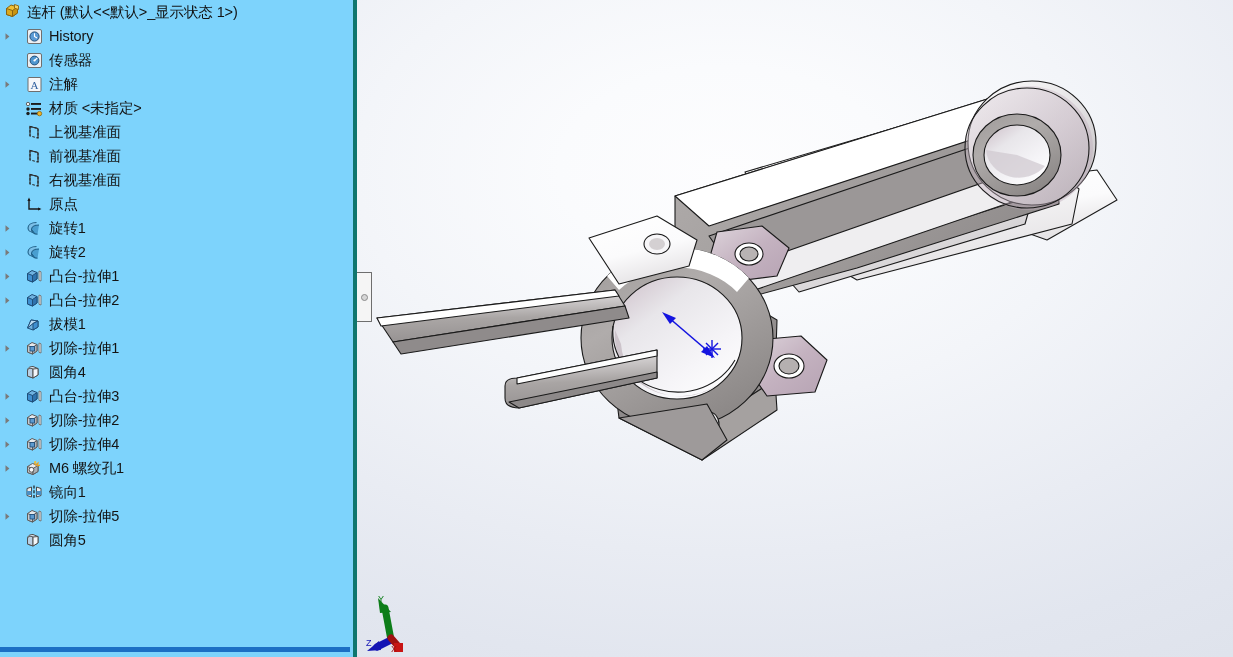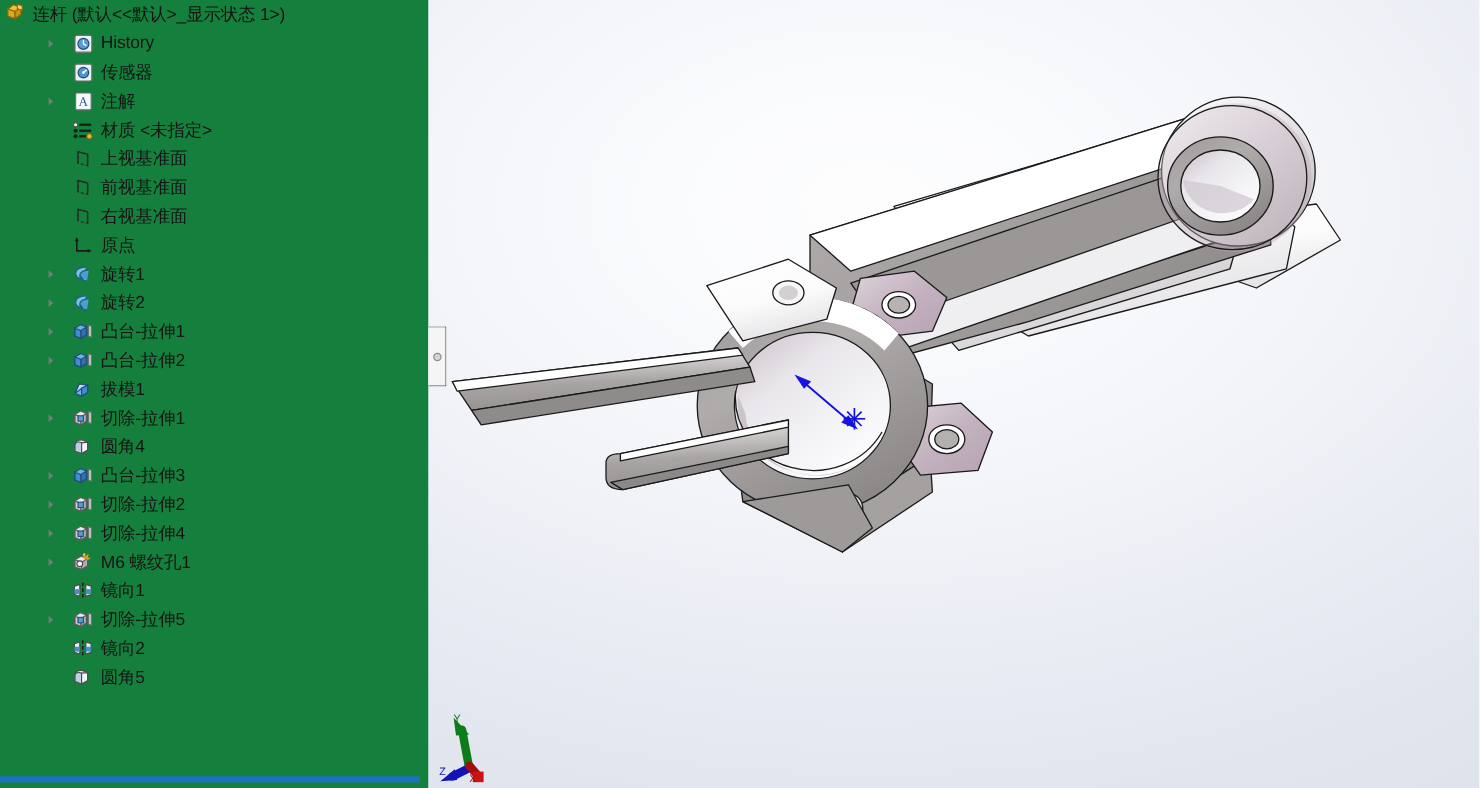--- a/index.html
+++ b/index.html
@@ -19,22 +19,22 @@
     height: 657px;
     display: flex;
     overflow: hidden;
   }
 
   
   #tree-panel {
     position: relative;
     width: 357px;
     height: 657px;
-    background: #15803d;
-    border-right: 1px solid #0f766e;
+    background: #7dd3fc;
+    border-right: 4px solid #0f766e;
     box-sizing: border-box;
     overflow: hidden;
     flex: 0 0 357px;
   }
   .tree-title-row {
     display: flex;
     align-items: center;
     height: 24px;
     padding-left: 4px;
     box-sizing: border-box;
@@ -45,21 +45,20 @@
     white-space: nowrap;
     margin-left: 4px;
     letter-spacing: -0.1px;
   }
   .tree-row {
     display: flex;
     align-items: center;
     height: 24px;
     box-sizing: border-box;
     white-space: nowrap;
-    padding-left: 35px;
   }
   .tree-row .arrow {
     width: 14px;
     min-width: 14px;
     height: 24px;
     display: flex;
     align-items: center;
     justify-content: center;
   }
   .tree-row .arrow.spacer { visibility: hidden; }
@@ -524,38 +523,20 @@
           <span class="icon">
             <svg width="18" height="17" viewBox="0 0 18 17">
               <path d="M2.5 5.5 L7 2.5 L12 4.5 L12 11 L7.5 14 L2.5 12 Z" fill="#e6e9ec" stroke="#5d5d5d" stroke-width="1"></path>
               <path d="M2.5 5.5 L7.5 7.5 L7.5 14 L2.5 12 Z" fill="#c9cdd2" stroke="#5d5d5d" stroke-width="1"></path>
               <path d="M7.5 7.5 L12 4.5 L12 11 L7.5 14 Z" fill="#aeb3b9" stroke="#5d5d5d" stroke-width="1"></path>
               <rect x="5" y="6.5" width="4.5" height="4.5" fill="#5d9bd0" stroke="#1f4e79" stroke-width="0.9"></rect>
               <path d="M14 3 L16 3.8 L16 13 L14 12.3 Z" fill="#e9edf1" stroke="#6f6f6f" stroke-width="0.9"></path>
             </svg>
           </span>
           <span class="label">切除-拉伸5</span>
-        </div>
-        <div class="tree-row">
-          <span class="arrow spacer">
-            <svg width="9" height="9" viewBox="0 0 9 9">
-              <path d="M2.5 1.2 L6.4 4.5 L2.5 7.8 Z" fill="#7a7a7a"></path>
-            </svg>
-          </span>
-          <span class="indent"></span>
-          <span class="icon">
-            <svg width="18" height="17" viewBox="0 0 18 17">
-              <path d="M2 4.5 L6.5 3 L6.5 13 L2 11.5 Z" fill="#e8edf2" stroke="#4a4a4a" stroke-width="1"></path>
-              <rect x="2" y="7" width="4.5" height="4" fill="#4a8fc4"></rect>
-              <path d="M16 4.5 L11.5 3 L11.5 13 L16 11.5 Z" fill="#e8edf2" stroke="#4a4a4a" stroke-width="1"></path>
-              <rect x="11.5" y="7" width="4.5" height="4" fill="#4a8fc4"></rect>
-              <line x1="9" y1="1.5" x2="9" y2="15" stroke="#1a1a1a" stroke-width="1.2" stroke-dasharray="3,1.8"></line>
-            </svg>
-          </span>
-          <span class="label">镜向2</span>
         </div>
         <div class="tree-row">
           <span class="arrow spacer">
             <svg width="9" height="9" viewBox="0 0 9 9">
               <path d="M2.5 1.2 L6.4 4.5 L2.5 7.8 Z" fill="#7a7a7a"></path>
             </svg>
           </span>
           <span class="indent"></span>
           <span class="icon">
             <svg width="18" height="17" viewBox="0 0 18 17">

